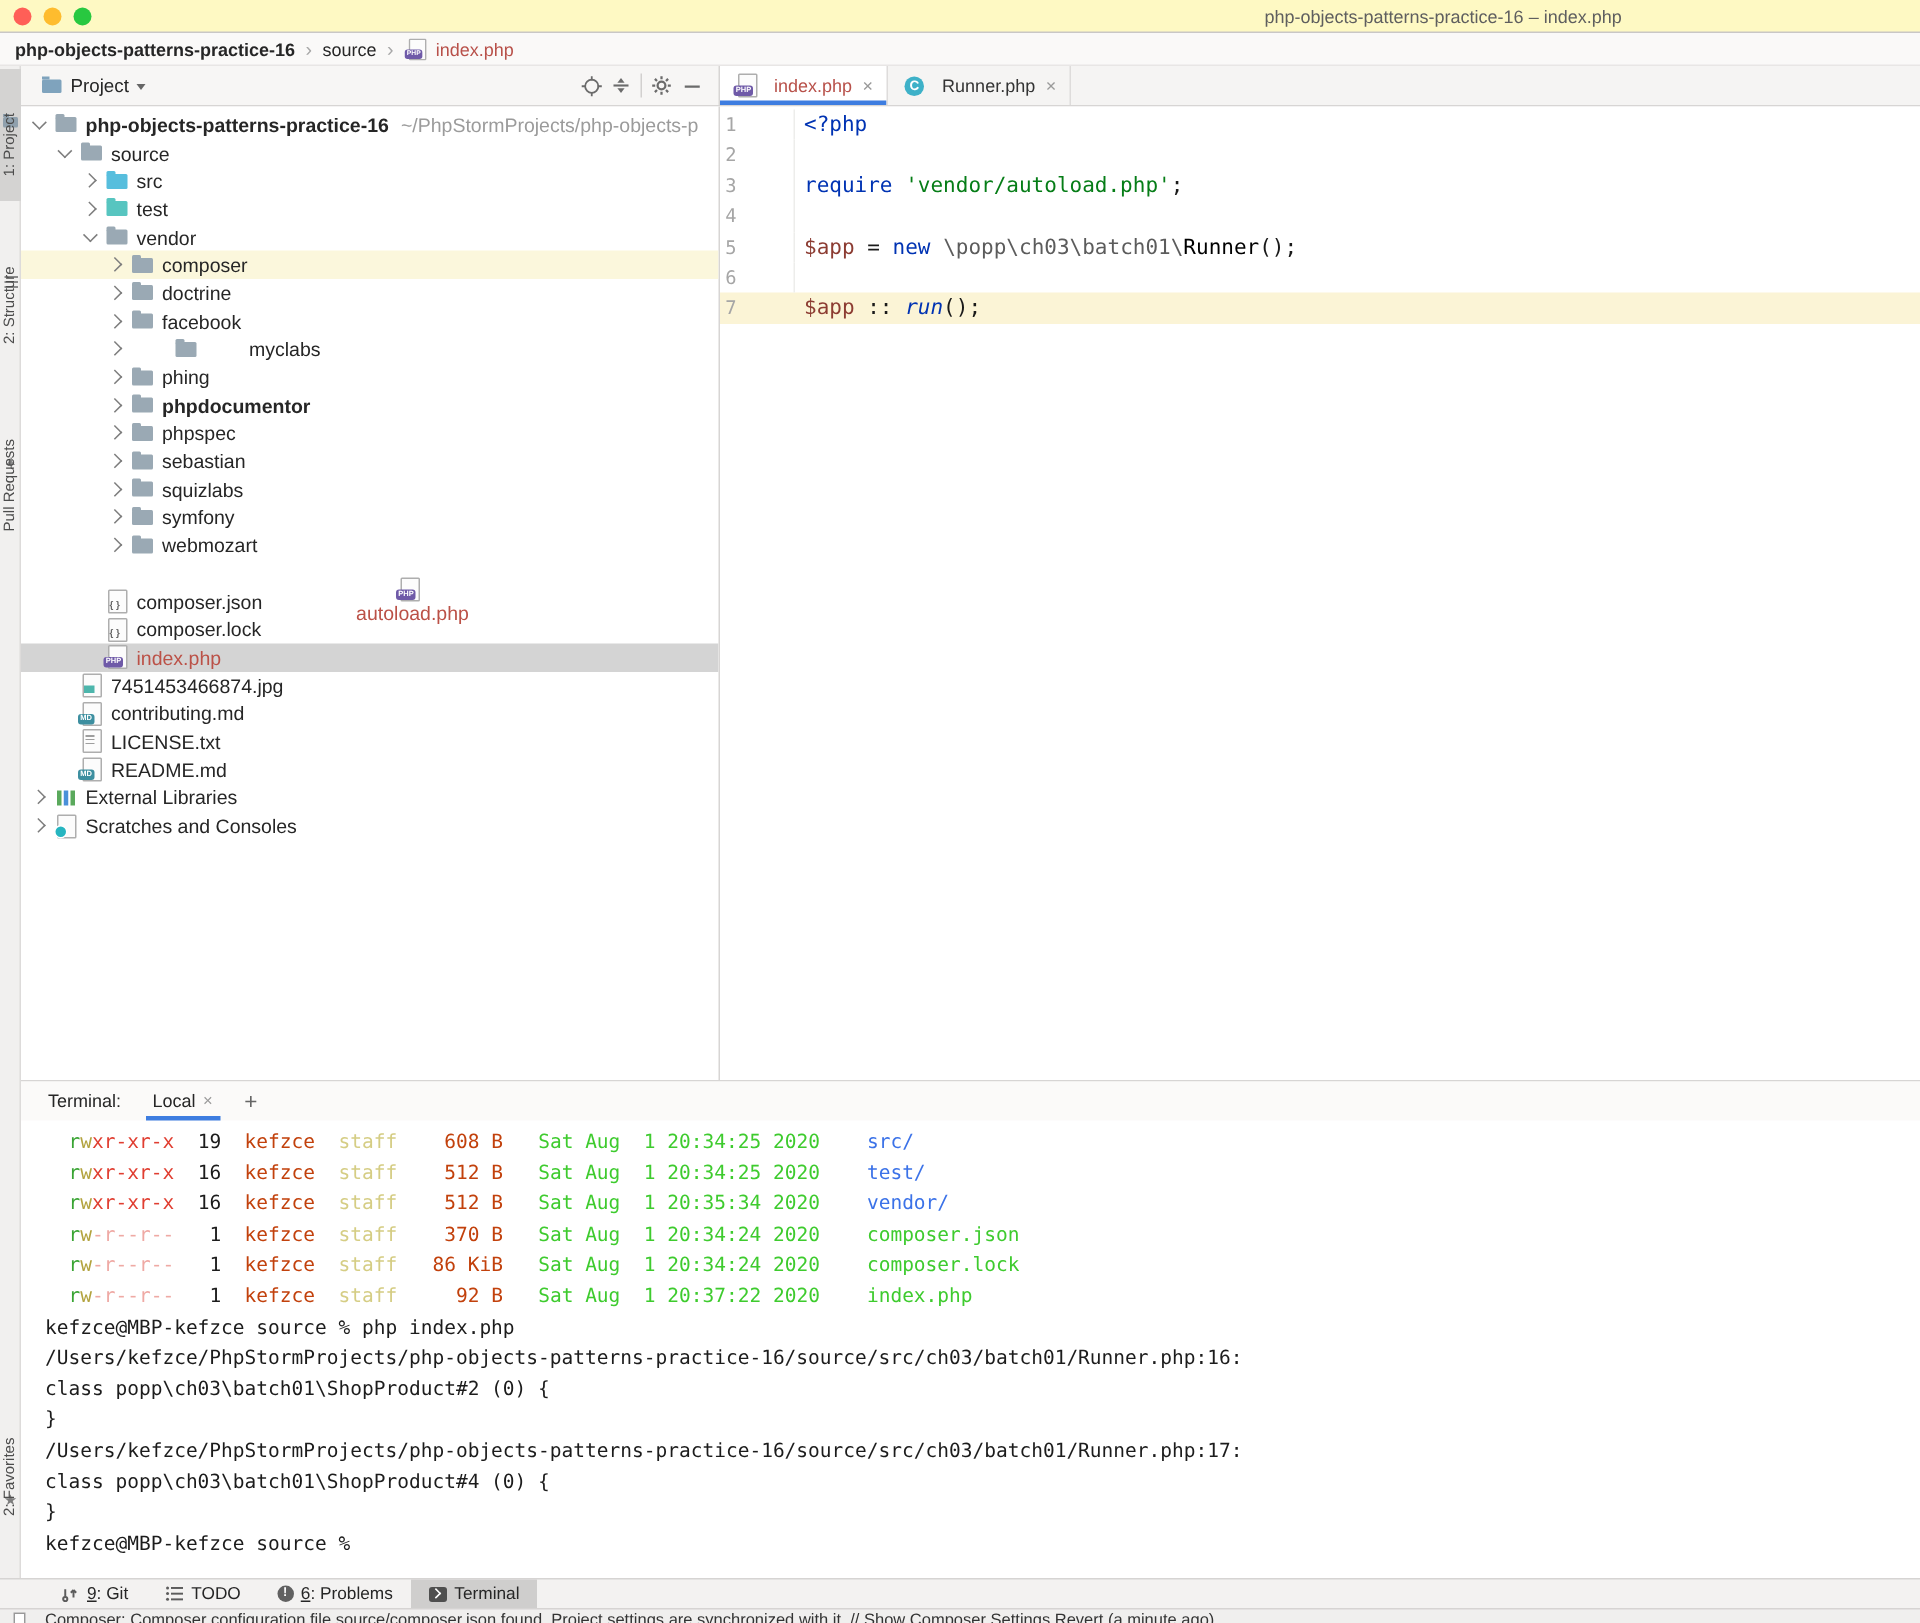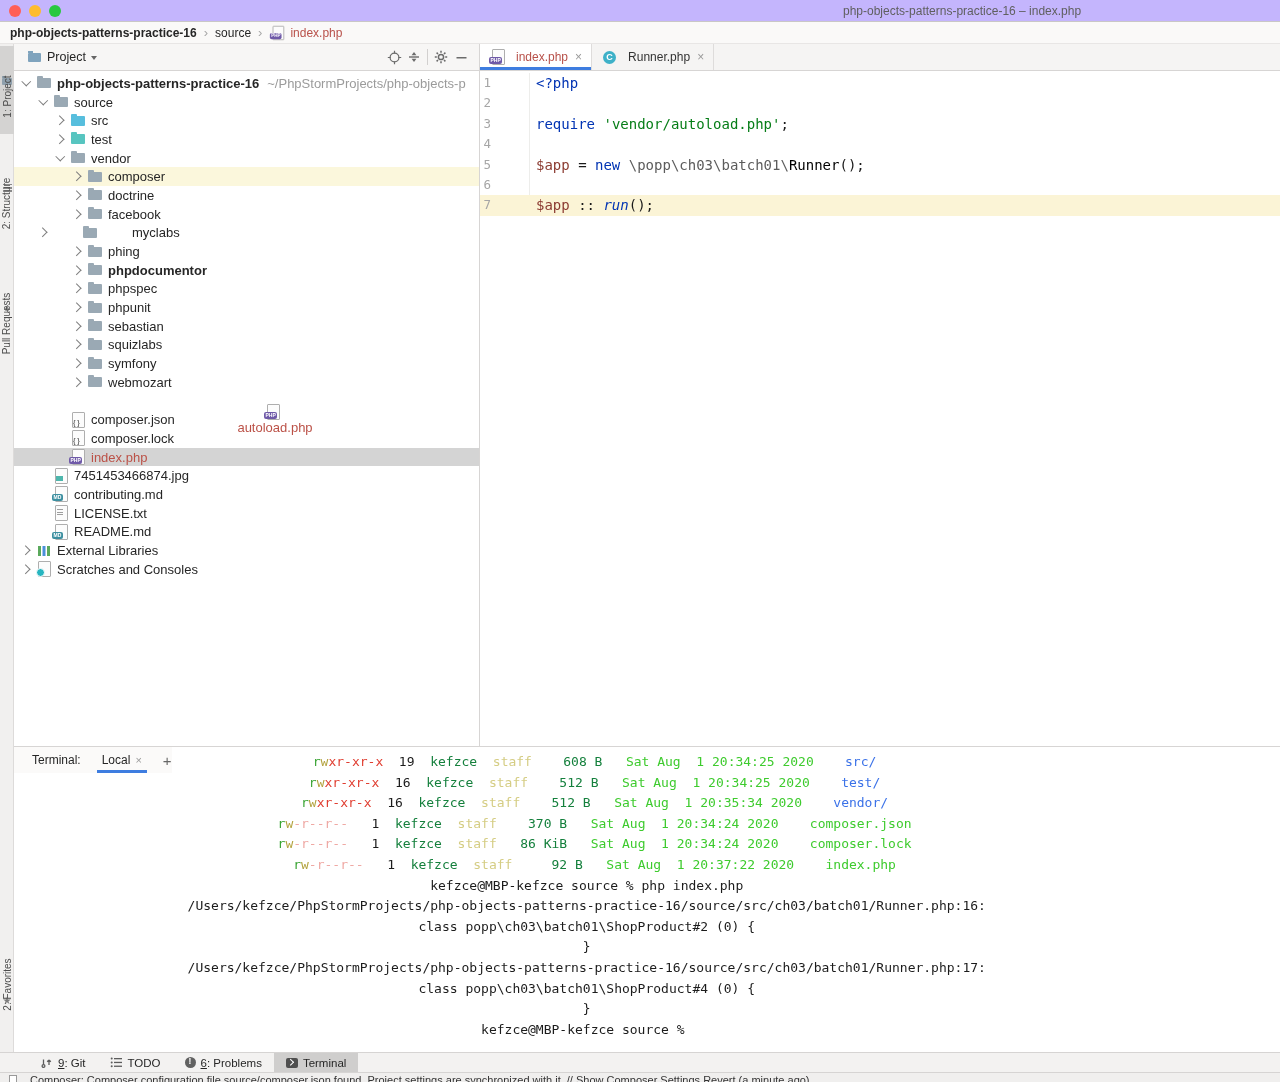--- a/index.html
+++ b/index.html
@@ -1,20 +1,20 @@
 <!DOCTYPE html>
 <html><head>
 <meta charset="utf-8">
 <style>
   * { margin:0; padding:0; box-sizing:border-box; }
   html,body { width:1280px; height:1082px; overflow:hidden; background:#fff;
               font-family:"Liberation Sans", sans-serif; }
 
   
-  .titlebar { height:22px; background:#c4b5fd; border-bottom:1px solid #c9c7c6;
+  .titlebar { height:22px; background:#fef9c3; border-bottom:1px solid #c9c7c6;
               position:relative; }
   .lights { position:absolute; left:9px; top:5px; display:flex; gap:8px; }
   .light { width:12px; height:12px; border-radius:50%; }
   .light.red{ background:#ff5f57; } .light.yellow{ background:#febc2e; } .light.green{ background:#28c840; }
   .win-title { position:absolute; left:843px; top:4px; font-size:12px; color:#5f5f5f; white-space:nowrap; }
 
   
   .breadcrumbs { height:22px; background:#faf9f8; border-bottom:1px solid #e8e6e5;
                  display:flex; align-items:center; padding-left:10px; font-size:12px; color:#262626; }
   .bc-root { font-weight:bold; }
@@ -110,32 +110,32 @@
   .code-line.current { background:#fbf4d6; }
   .lnum { width:50px; flex:none; text-align:right; padding-right:38px; color:#a6a6a6; font-size:12.5px;
           border-right:1px solid #ededeb; }
   .code-line.current .lnum { border-right-color:transparent; }
   .ctext { padding-left:6px; white-space:pre; }
   .tk-kw { color:#0033b3; } .tk-str { color:#067d17; } .tk-var { color:#8c3c32; }
   .tk-ns { color:#5c5c5c; } .tk-cls { color:#000; } .tk-fn { color:#0033b3; font-style:italic; }
   .tk-pl { color:#1a1a1a; }
 
   
-  .terminal { flex:none; border-top:1px solid #d7d5d4; display:flex; flex-direction:row; background:#fff;text-align:center; }
+  .terminal { flex:none; border-top:1px solid #d7d5d4; display:flex; flex-direction:column; background:#fff; }
   .terminal-header { height:26px; flex:none; display:flex; align-items:stretch; background:#fbfaf9;
                      font-size:12px; color:#262626; padding-left:18px; }
   .th-label { align-self:center; margin-right:16px; }
   .term-tab { display:flex; align-items:center; padding:0 5px; box-shadow:inset 0 -3px 0 #3e7de0; }
   .term-tab-close { color:#9a9a9a; font-size:11px; margin-left:5px; }
   .term-plus { align-self:center; font-size:15px; color:#666; margin-left:16px; }
   .terminal-body { height:305px; flex:none; overflow:hidden; padding:5px 0 0 16px;
                    font-family:"DejaVu Sans Mono", monospace; font-size:13px; line-height:20.6px; }
   .term-line { white-space:pre; }
   .tc-pl { color:#1c1c1c; } .tc-pr { color:#39a433; } .tc-pw { color:#b3a33f; }
-  .tc-px { color:#e03e31; } .tc-pd { color:#efa9a4; } .tc-faint { color:#15803d; }
+  .tc-px { color:#e03e31; } .tc-pd { color:#efa9a4; } .tc-faint { color:#c2410c; }
   .tc-khaki { color:#d5cd84; } .tc-grn { color:#3ecb2e; } .tc-dir { color:#3b72e8; }
 
   
   .bottom-toolbar { height:20px; background:#f3f2f1; border-top:1px solid #d6d4d3;
                     display:flex; align-items:stretch; padding-left:28px; font-size:11.5px; color:#262626; }
   .bt-item { display:flex; align-items:center; gap:5px; padding:0 12px; }
   .bt-item.active { background:#cfcecd; }
   .mn { text-decoration:underline; }
   .bt-problems-icon { width:11px; height:11px; border-radius:50%; background:#616161; position:relative; flex:none; }
   .bt-problems-icon::before { content:"!"; position:absolute; left:0; top:-1px; width:11px; text-align:center;
@@ -280,44 +280,39 @@
           <div class="tree-row" style="padding-left: 57px;">
             <span class="chev collapsed"></span>
             <span class="ticon ic-folder"></span>
             <span class="tlabel">doctrine</span>
           </div>
           <div class="tree-row" style="padding-left: 57px;">
             <span class="chev collapsed"></span>
             <span class="ticon ic-folder"></span>
             <span class="tlabel">facebook</span>
           </div>
-          <div class="tree-row" style="padding-left: 23px; gap: 29px;">
+          <div class="tree-row" style="padding-left: 57px; gap: 29px;">
             <span class="chev collapsed"></span>
             <span class="ticon ic-folder"></span>
             <span class="tlabel">myclabs</span>
           </div>
           <div class="tree-row" style="padding-left: 57px;">
             <span class="chev collapsed"></span>
             <span class="ticon ic-folder"></span>
             <span class="tlabel">phing</span>
           </div>
           <div class="tree-row" style="padding-left: 57px; font-weight: bold;">
             <span class="chev collapsed"></span>
             <span class="ticon ic-folder"></span>
             <span class="tlabel">phpdocumentor</span>
           </div>
           <div class="tree-row" style="padding-left: 57px;">
             <span class="chev collapsed"></span>
             <span class="ticon ic-folder"></span>
             <span class="tlabel">phpspec</span>
-          </div>
-          <div class="tree-row" style="padding-left: 57px;">
-            <span class="chev collapsed"></span>
-            <span class="ticon ic-folder"></span>
-            <span class="tlabel">phpunit</span>
           </div>
           <div class="tree-row" style="padding-left: 57px;">
             <span class="chev collapsed"></span>
             <span class="ticon ic-folder"></span>
             <span class="tlabel">sebastian</span>
           </div>
           <div class="tree-row" style="padding-left: 57px;">
             <span class="chev collapsed"></span>
             <span class="ticon ic-folder"></span>
             <span class="tlabel">squizlabs</span>

